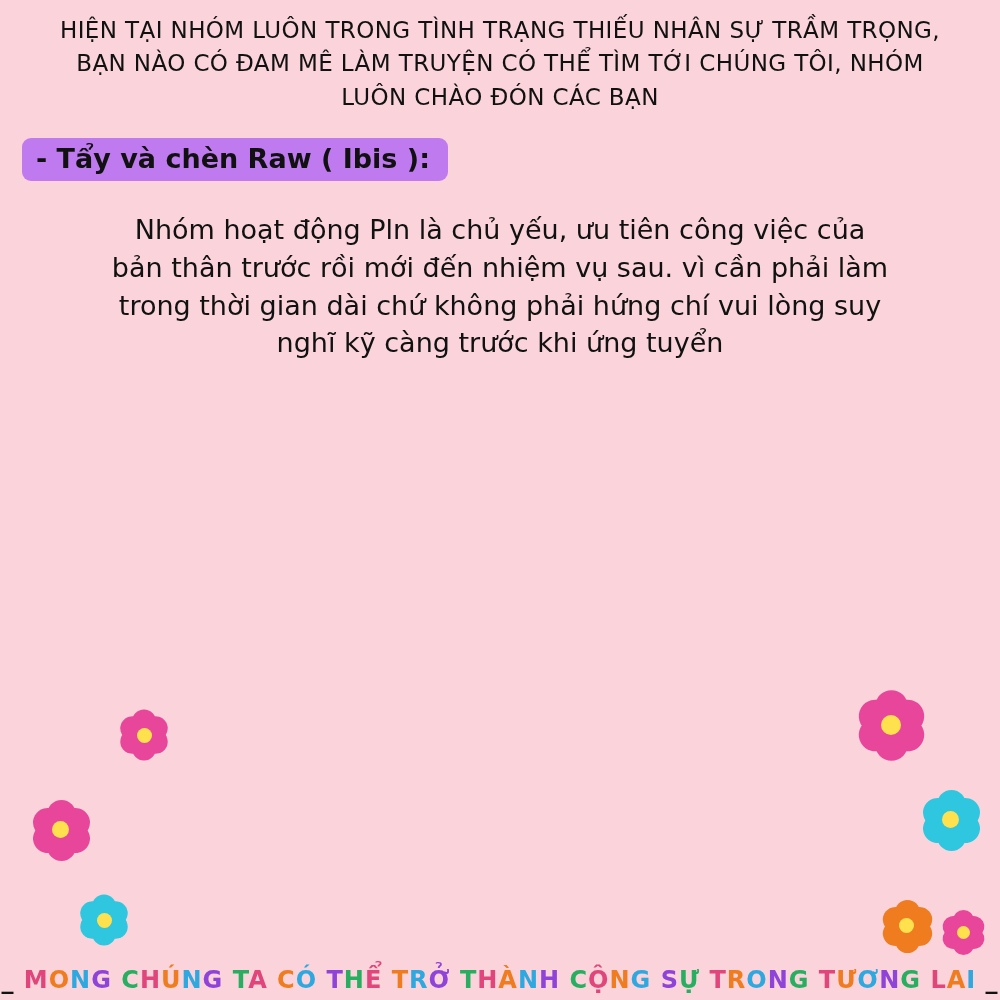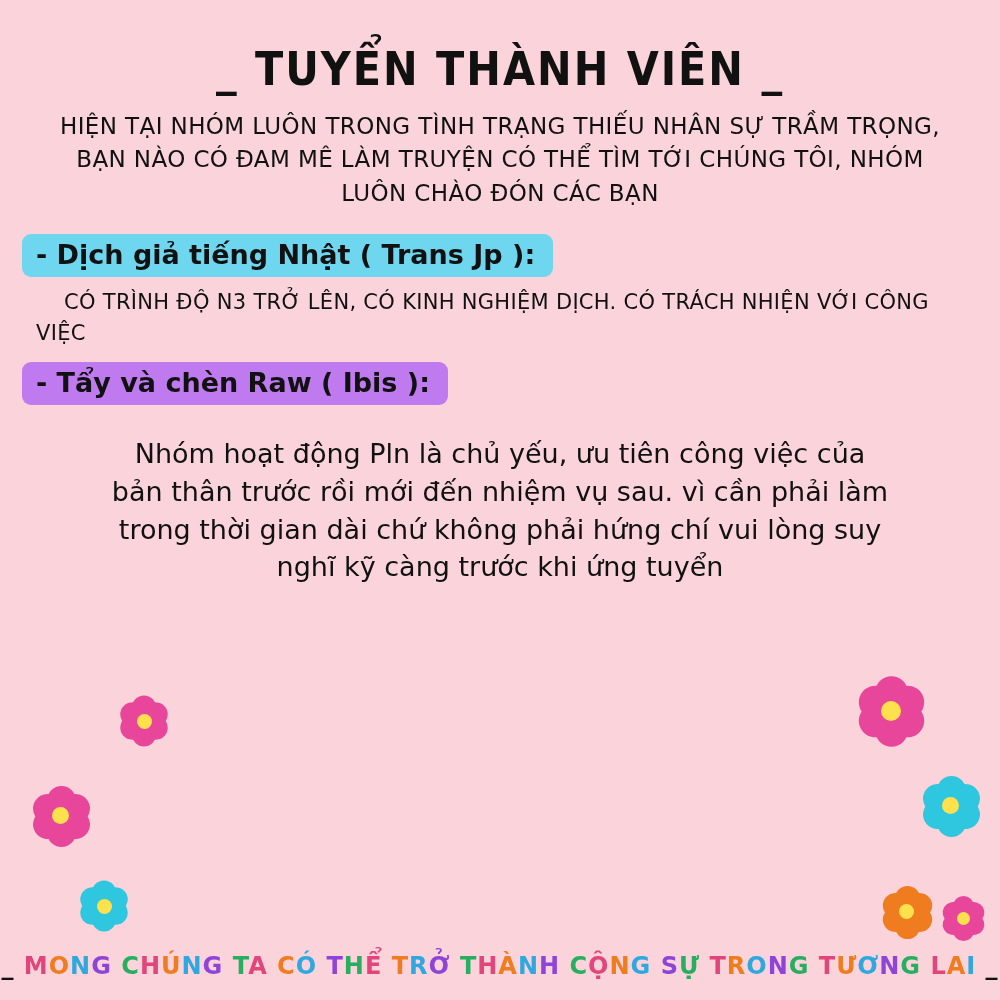--- a/index.html
+++ b/index.html
@@ -130,31 +130,26 @@
     border-radius: 50%;
     background: #ffe14d;
     z-index: 3;
   }
 </style>
 </head>
 <body style="background: rgb(250, 212, 218);">
 
 <div class="page">
 
-  <div class="title">_ Tuyển thành viên _</div>
 
   <div class="intro">Hiện tại nhóm luôn trong tình trạng thiếu nhân sự trầm trọng, bạn nào có đam mê làm truyện có thể tìm tới chúng tôi, nhóm luôn chào đón các bạn</div>
 
   <div class="sections">
 
 
-    <div class="section">
-      <div class="tag cyan" style="background: rgb(110, 215, 239);">- Dịch giả tiếng Nhật ( Trans Jp ):</div>
-      <div class="desc indent1">Có trình độ N3 trở lên, có kinh nghiệm dịch. Có trách nhiện với công việc</div>
-    </div>
 
     <div class="section">
       <div class="tag purple" style="background: rgb(192, 122, 240);">- Tẩy và chèn Raw ( Ibis ):</div>
     </div>
 
   </div>
 
   <div class="note">Nhóm hoạt động Pln là chủ yếu, ưu tiên công việc của bản thân trước rồi mới đến nhiệm vụ sau. vì cần phải làm trong thời gian dài chứ không phải hứng chí vui lòng suy nghĩ kỹ càng trước khi ứng tuyển</div>
 
   <div class="footer"><span style="color: rgb(17, 17, 17);">_</span><span style="color: rgb(17, 17, 17);"> </span><span style="color: rgb(224, 69, 123);">M</span><span style="color: rgb(240, 124, 32);">o</span><span style="color: rgb(47, 168, 224);">n</span><span style="color: rgb(142, 68, 216);">g</span><span style="color: rgb(17, 17, 17);"> </span><span style="color: rgb(39, 174, 96);">c</span><span style="color: rgb(224, 69, 123);">h</span><span style="color: rgb(240, 124, 32);">ú</span><span style="color: rgb(47, 168, 224);">n</span><span style="color: rgb(142, 68, 216);">g</span><span style="color: rgb(17, 17, 17);"> </span><span style="color: rgb(39, 174, 96);">t</span><span style="color: rgb(224, 69, 123);">a</span><span style="color: rgb(17, 17, 17);"> </span><span style="color: rgb(240, 124, 32);">c</span><span style="color: rgb(47, 168, 224);">ó</span><span style="color: rgb(17, 17, 17);"> </span><span style="color: rgb(142, 68, 216);">t</span><span style="color: rgb(39, 174, 96);">h</span><span style="color: rgb(224, 69, 123);">ể</span><span style="color: rgb(17, 17, 17);"> </span><span style="color: rgb(240, 124, 32);">t</span><span style="color: rgb(47, 168, 224);">r</span><span style="color: rgb(142, 68, 216);">ở</span><span style="color: rgb(17, 17, 17);"> </span><span style="color: rgb(39, 174, 96);">t</span><span style="color: rgb(224, 69, 123);">h</span><span style="color: rgb(240, 124, 32);">à</span><span style="color: rgb(47, 168, 224);">n</span><span style="color: rgb(142, 68, 216);">h</span><span style="color: rgb(17, 17, 17);"> </span><span style="color: rgb(39, 174, 96);">c</span><span style="color: rgb(224, 69, 123);">ộ</span><span style="color: rgb(240, 124, 32);">n</span><span style="color: rgb(47, 168, 224);">g</span><span style="color: rgb(17, 17, 17);"> </span><span style="color: rgb(142, 68, 216);">s</span><span style="color: rgb(39, 174, 96);">ự</span><span style="color: rgb(17, 17, 17);"> </span><span style="color: rgb(224, 69, 123);">t</span><span style="color: rgb(240, 124, 32);">r</span><span style="color: rgb(47, 168, 224);">o</span><span style="color: rgb(142, 68, 216);">n</span><span style="color: rgb(39, 174, 96);">g</span><span style="color: rgb(17, 17, 17);"> </span><span style="color: rgb(224, 69, 123);">t</span><span style="color: rgb(240, 124, 32);">ư</span><span style="color: rgb(47, 168, 224);">ơ</span><span style="color: rgb(142, 68, 216);">n</span><span style="color: rgb(39, 174, 96);">g</span><span style="color: rgb(17, 17, 17);"> </span><span style="color: rgb(224, 69, 123);">l</span><span style="color: rgb(240, 124, 32);">a</span><span style="color: rgb(47, 168, 224);">i</span><span style="color: rgb(17, 17, 17);"> </span><span style="color: rgb(17, 17, 17);">_</span></div>

